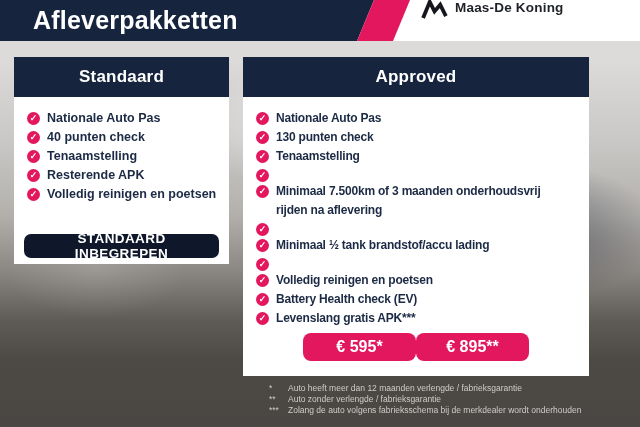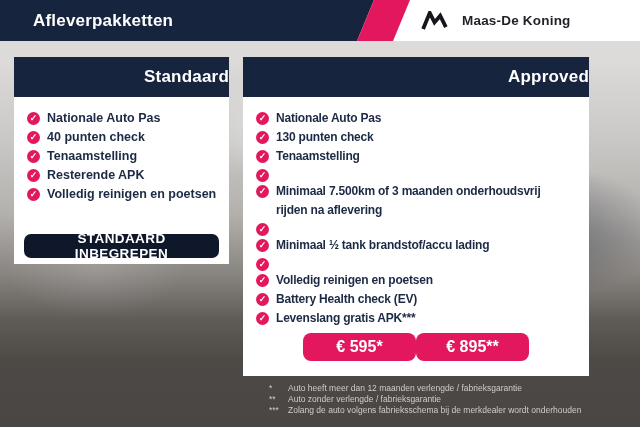--- a/index.html
+++ b/index.html
@@ -11,27 +11,27 @@
       radial-gradient(ellipse 130px 70px at 15% 63%, rgba(255,255,255,.15), rgba(255,255,255,0) 70%),
       linear-gradient(180deg,#dcdbd9 0px,#dcdbd9 60px,#c9c8c6 140px,#b3b0ac 215px,#8b8783 270px,#5f5b57 320px,#4d4a46 360px,#494643 427px);
   }
   
   .topbar{position:absolute;left:0;top:0;width:640px;height:41px;background:#ffffff;}
   .topbar .navy{position:absolute;inset:0;background:#16243e;
     clip-path:polygon(0 0,374px 0,357px 100%,0 100%);}
   .topbar .stripe{position:absolute;inset:0;background:#e3175d;
     clip-path:polygon(374px 0,410px 0,393px 100%,357px 100%);}
   .topbar .title{position:absolute;left:33px;top:0;height:41px;line-height:41px;
-    color:#ffffff;font-size:17px;font-weight:bold;letter-spacing:.2px;}
-  .brand{position:absolute;left:421px;top:0;height:41px;display:flex;align-items:center;gap:14px;}
+    color:#ffffff;font-size:25px;font-weight:bold;letter-spacing:.2px;}
+  .brand{position:absolute;left:421px;top:0;height:41px;display:flex;gap:7px;}
   .brand svg{display:block;}
   .brand .name{font-size:13.5px;font-weight:bold;color:#1e2126;letter-spacing:.2px;}
   
   .card{position:absolute;background:#ffffff;}
-  .card-head{height:40px;background:#16243e;display:flex;align-items:center;justify-content:flex-end;}
+  .card-head{height:40px;background:#16243e;display:flex;align-items:center;justify-content:center;}
   .card-head span{color:#ffffff;font-size:17px;font-weight:bold;letter-spacing:.2px;}
   .card-standard{left:14px;top:57px;width:215px;height:207px;}
   .card-approved{left:243px;top:57px;width:346px;height:319px;}
   ul.pkg{list-style:none;margin:0;padding:12px 6px 0 13px;}
   .pkg li{display:flex;align-items:flex-start;gap:7px;line-height:19px;
     color:#1c2a45;font-weight:bold;}
   .card-standard .pkg li{font-size:12.5px;}
   .card-approved .pkg li{font-size:12px;letter-spacing:-0.2px;}
   .pkg .chk{flex:0 0 13px;width:13px;height:13px;margin-top:3px;border-radius:50%;
     background:#e3175d;color:#ffffff;font-size:9px;font-weight:bold;

